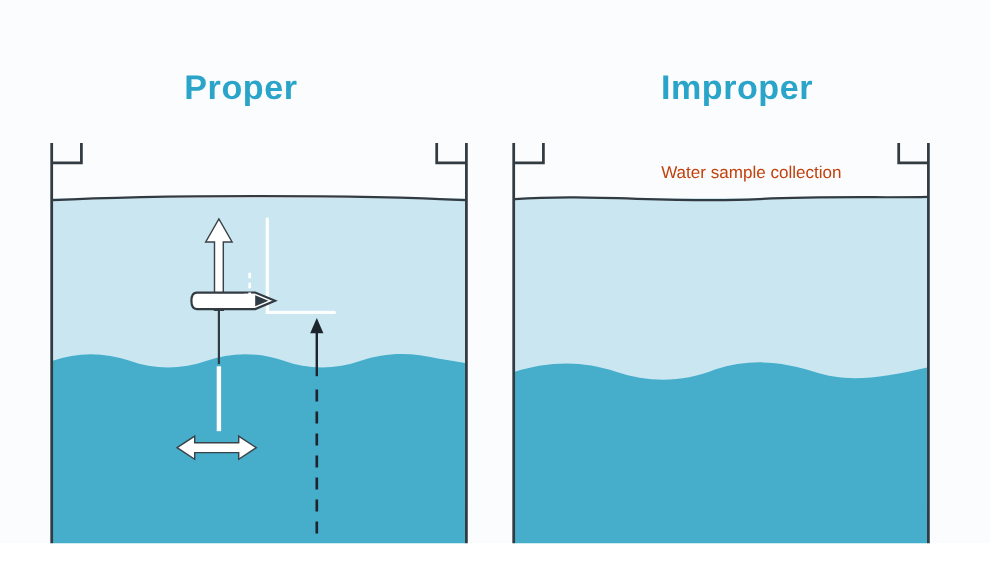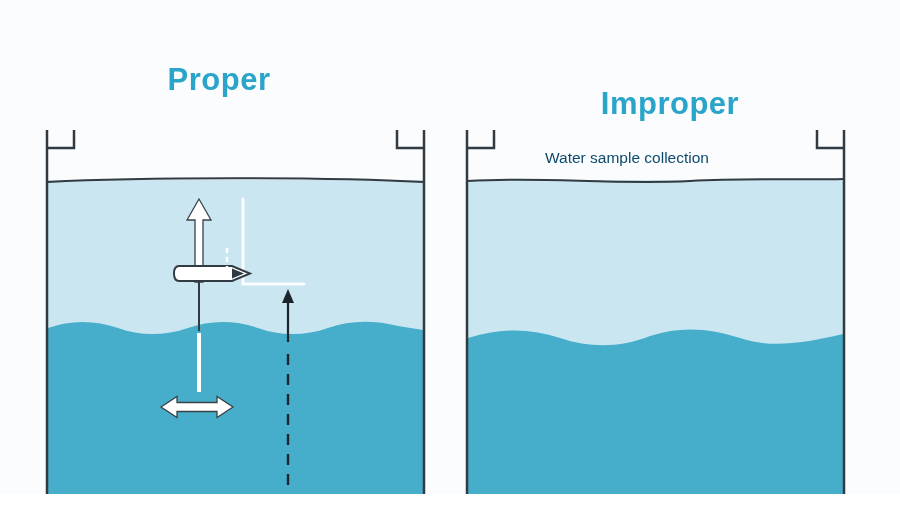--- a/index.html
+++ b/index.html
@@ -6,24 +6,24 @@
   .canvas{
     position:relative;width:900px;height:494px;overflow:hidden;
     background:#fbfcfd;
     font-family:"Liberation Sans", sans-serif;
   }
   .panel-title{
     position:absolute;top:62px;width:220px;text-align:center;
     font-size:31px;font-weight:700;letter-spacing:.5px;color:#2aa4c9;
   }
   .panel-title.left{left:109px;}
-  .panel-title.right{left:560px;margin-top:24px;}
+  .panel-title.right{left:560px;}
   .tank-label{
-    position:absolute;top:149px;left:545px;width:220px;text-align:left;
-    font-size:15.5px;font-weight:500;color:#0c4a6e;
+    position:absolute;top:149px;left:545px;width:220px;text-align:right;
+    font-size:15.5px;font-weight:500;color:#c2410c;
   }
   svg{position:absolute;left:0;top:0;}
   .tank-outline{fill:none;stroke:#333b42;stroke-width:2.5;}
   .surface-line{fill:none;stroke:#333b42;stroke-width:2;}
   .white-line{stroke:rgba(255,255,255,.92);stroke-width:3;fill:none;stroke-linecap:round;}
   .white-thick{stroke:#ffffff;stroke-width:4;fill:none;}
   .rod{stroke:#333b42;stroke-width:2;fill:none;}
   .white-shape{fill:#ffffff;stroke:#3a4248;stroke-width:1.3;}
   .dark-shape{fill:#2f3b45;stroke:none;}
   .dark-arrow{stroke:#1e242b;stroke-width:2.2;fill:none;}

